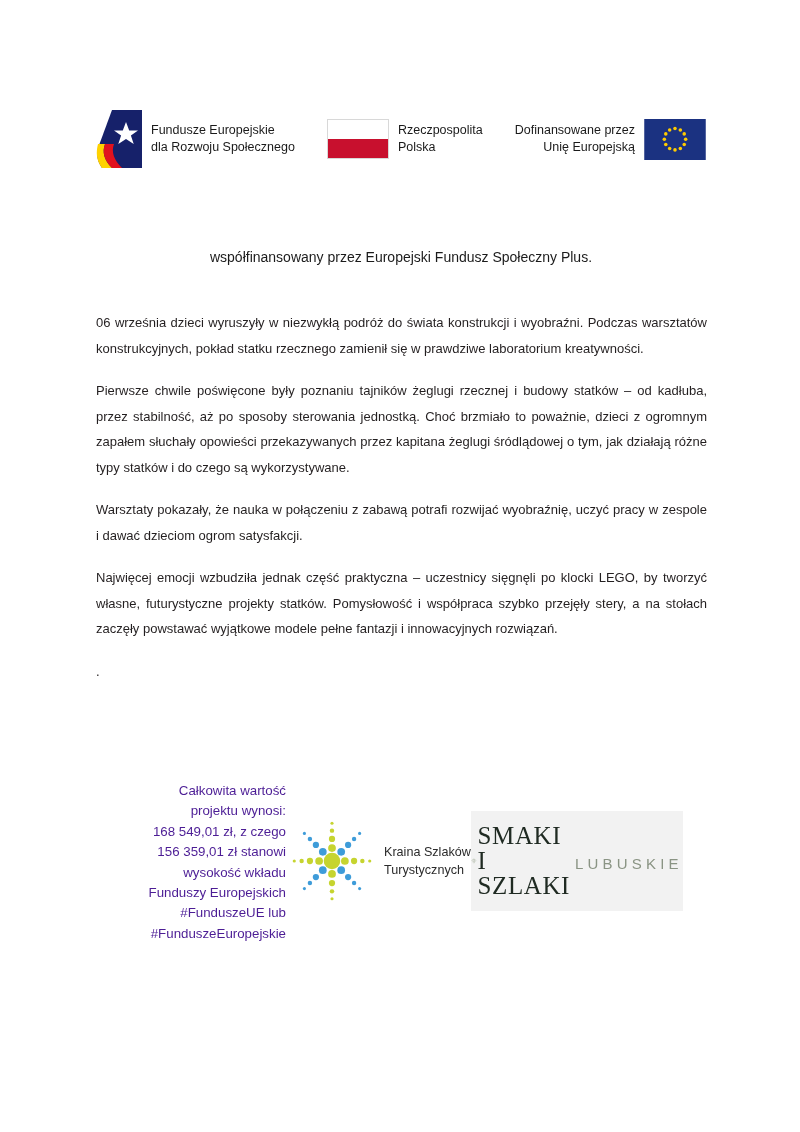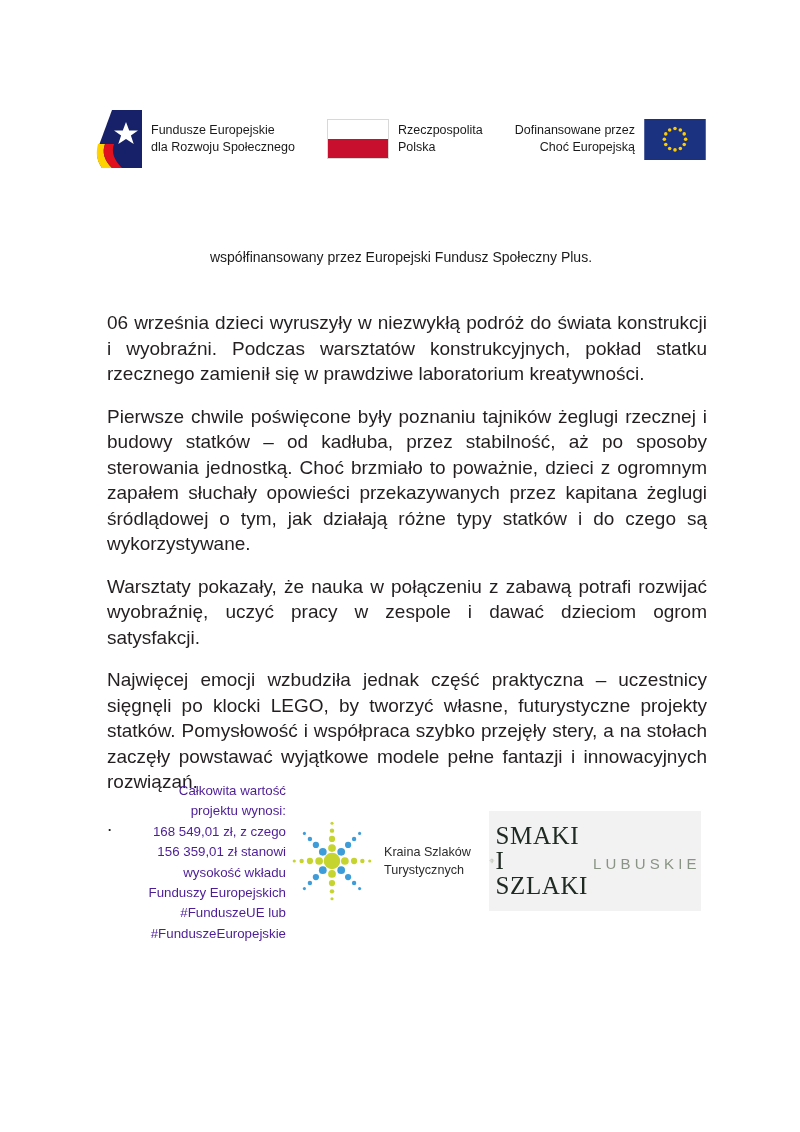--- a/index.html
+++ b/index.html
@@ -92,22 +92,22 @@
   }
 
   
   .body-copy {
     position: absolute;
     left: 96px;
     top: 310px;
     width: 611px;
   }
   .body-copy p {
-    margin: 0 0 17px 11px;
-    font-size: 19px;
+    margin: 0 0 17px 0;
+    font-size: 13px;
     line-height: 25.5px;
     text-align: justify;
     color: #231f20;
     hyphens: none;
   }
   .body-copy p.dot {
     margin-bottom: 0;
   }
 
   
@@ -129,21 +129,20 @@
     color: #4c1d95;
     white-space: pre-line;
     padding-top: 6px;
   }
 
   .footer-logos {
     flex: 1 1 auto;
     display: flex;
     align-items: center;
     justify-content: flex-start;
-    gap: 18px;
     padding-top: 36px;
   }
 
   
   .kraina {
     display: flex;
     align-items: center;
     gap: 6px;
   }
   .kraina-mark { width: 92px; height: 92px; display: block; flex: 0 0 auto; }
@@ -208,21 +207,21 @@
       <div class="pl-flag">
         <div class="white"></div>
         <div class="red"></div>
       </div>
       <div class="logo-caption">Rzeczpospolita
 Polska</div>
     </div>
 
     <div class="logo-block">
       <div class="logo-caption" style="text-align:right">Dofinansowane przez
-Choć Europejską</div>
+Unię Europejską</div>
       <svg class="eu-flag" viewBox="0 0 90 60">
         <rect width="90" height="60" fill="#1B3281"></rect>
         <g fill="#FFCC00">
           <circle cx="45" cy="14" r="2.6"></circle>
           <circle cx="52.8" cy="16.1" r="2.6"></circle>
           <circle cx="58.5" cy="21.8" r="2.6"></circle>
           <circle cx="60.6" cy="29.6" r="2.6"></circle>
           <circle cx="58.5" cy="37.4" r="2.6"></circle>
           <circle cx="52.8" cy="43.1" r="2.6"></circle>
           <circle cx="45" cy="45.2" r="2.6"></circle>

